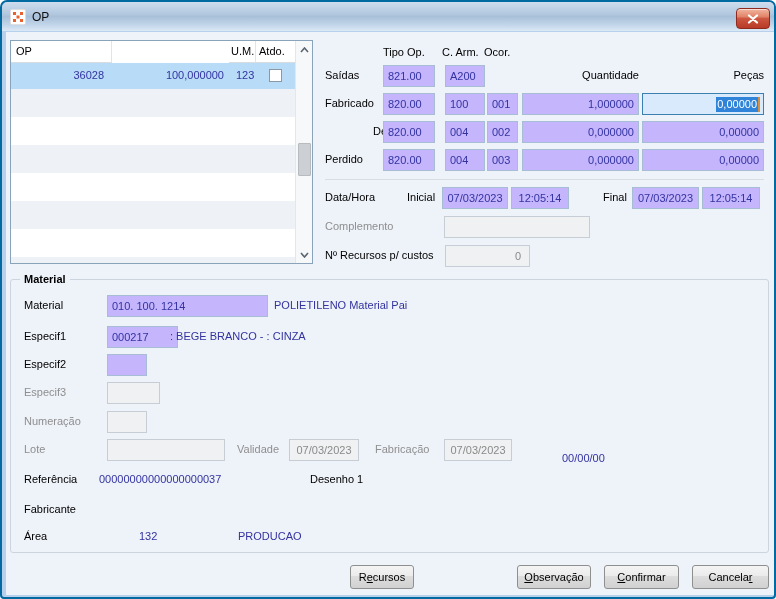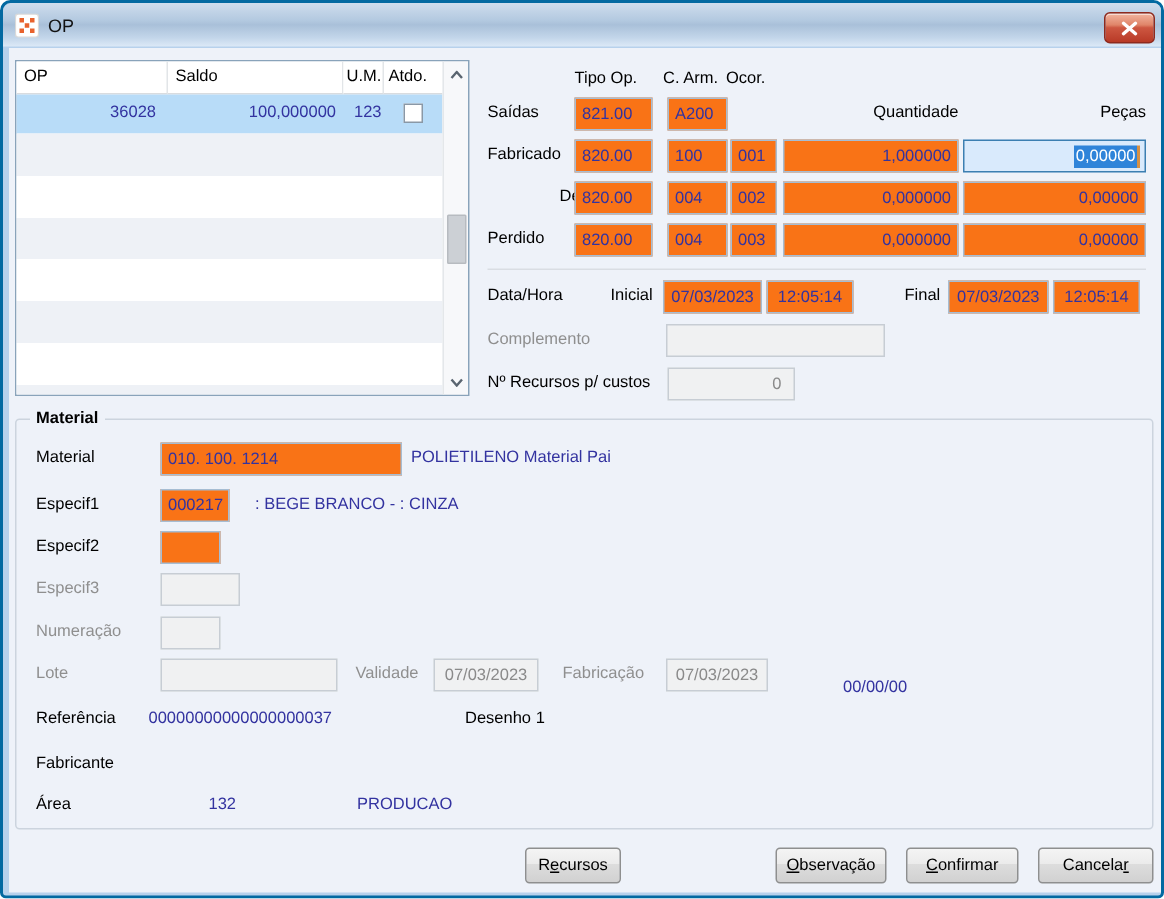--- a/index.html
+++ b/index.html
@@ -22,21 +22,21 @@
     border:1px solid #8e2a1e; border-radius:4px;
     display:flex; align-items:center; justify-content:center;
     box-shadow:inset 0 1px 0 rgba(255,255,255,.55);
   }
   .client { position:absolute; left:4px; top:30px; width:768px; height:563px; background:#eef2f9; }
   .lbl { position:absolute; white-space:nowrap; line-height:13px; }
   .lbl.gray { color:#8f8f8f; }
   .lbl.blue { color:#3333a0; }
   .lbl.rt { text-align:right; }
   .fld {
-    position:absolute; height:22px; background:#f97316; border:1px solid #a6bdd3;
+    position:absolute; height:22px; background:#c4b5fd; border:1px solid #a6bdd3;
     color:#3333a0; line-height:20px; padding:0 4px; white-space:nowrap; overflow:hidden;
   }
   .fld.num { text-align:right; }
   .fld.ctr { text-align:center; padding:0 2px; }
   .fld.dis { background:#f0f1f2; border-color:#c7cdd4; color:#8a8a8a; }
   .fld.focus {
     background:#d9eafc; border:1px solid #3c7fb1;
     display:flex; align-items:center; justify-content:flex-end; padding:0 3px;
   }
   .sel-text { background:#2f84d9; color:#fff; padding:0 1px; line-height:15px; }
@@ -87,21 +87,20 @@
             <path d="M2 1.5 L10 8.5 M10 1.5 L2 8.5" stroke="#fff" stroke-width="2.2" stroke-linecap="round"></path>
           </svg>
       </span>
     </div>
   </div>
 
   <div class="client">
 
     <div class="grid">
       <div class="gh" style="left:0;width:101px;">OP</div>
-      <div class="gh" style="left:101px;width:117px;">Saldo</div>
       <div class="gh" style="left:218px;width:27px;padding-left:2px;">U.M.</div>
       <div class="gh" style="left:245px;width:39px;padding-left:3px;border-right:none;">Atdo.</div>
 
       <div class="grow-sel">
         <div class="gcell" style="left:0;width:93px;text-align:right;">36028</div>
         <div class="gcell" style="left:101px;width:112px;text-align:right;">100,000000</div>
         <div class="gcell" style="left:225px;">123</div>
         <div class="cb" style="left:258px;top:6px;"></div>
       </div>
 
@@ -173,21 +172,21 @@
     <div class="fld dis num" style="left:439px;top:213px;width:85px;padding-right:8px;">0</div>
 
     <div class="group"></div>
     <div class="group-title">Material</div>
 
     <div class="lbl" style="left:18px;top:267px;">Material</div>
     <div class="fld" style="left:101px;top:263px;width:161px;">010. 100. 1214</div>
     <div class="lbl blue" style="left:268px;top:267px;">POLIETILENO Material Pai</div>
 
     <div class="lbl" style="left:18px;top:298px;">Especif1</div>
-    <div class="fld" style="left:101px;top:294px;width:46px;">000217</div>
+    <div class="fld" style="left:101px;top:294px;width:71px;">000217</div>
     <div class="lbl blue" style="left:164px;top:298px;">: BEGE BRANCO - : CINZA</div>
 
     <div class="lbl" style="left:18px;top:326px;">Especif2</div>
     <div class="fld" style="left:101px;top:322px;width:40px;"></div>
 
     <div class="lbl gray" style="left:18px;top:354px;">Especif3</div>
     <div class="fld dis" style="left:101px;top:350px;width:53px;"></div>
 
     <div class="lbl gray" style="left:18px;top:383px;">Numeração</div>
     <div class="fld dis" style="left:101px;top:379px;width:40px;"></div>

